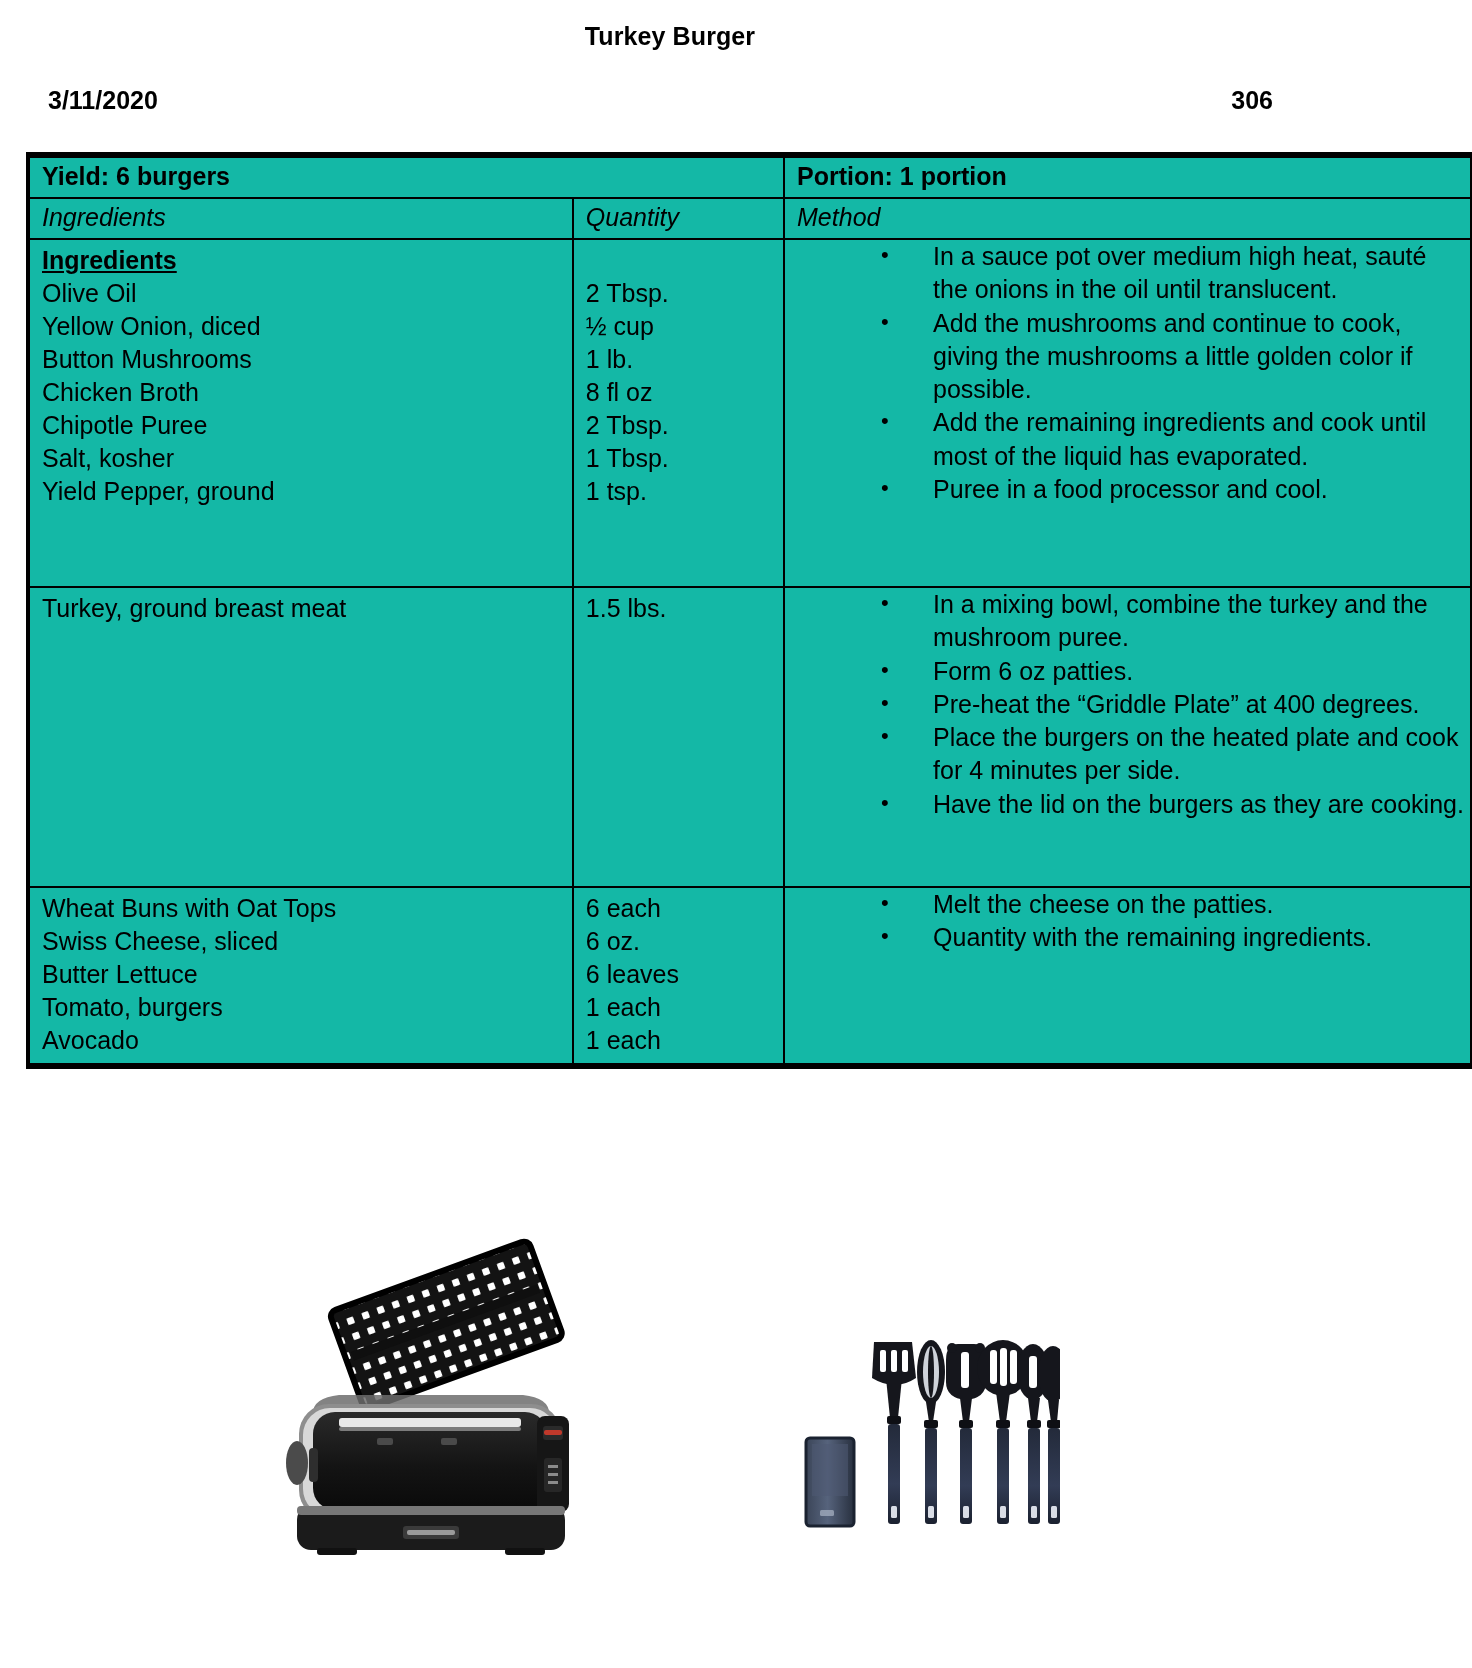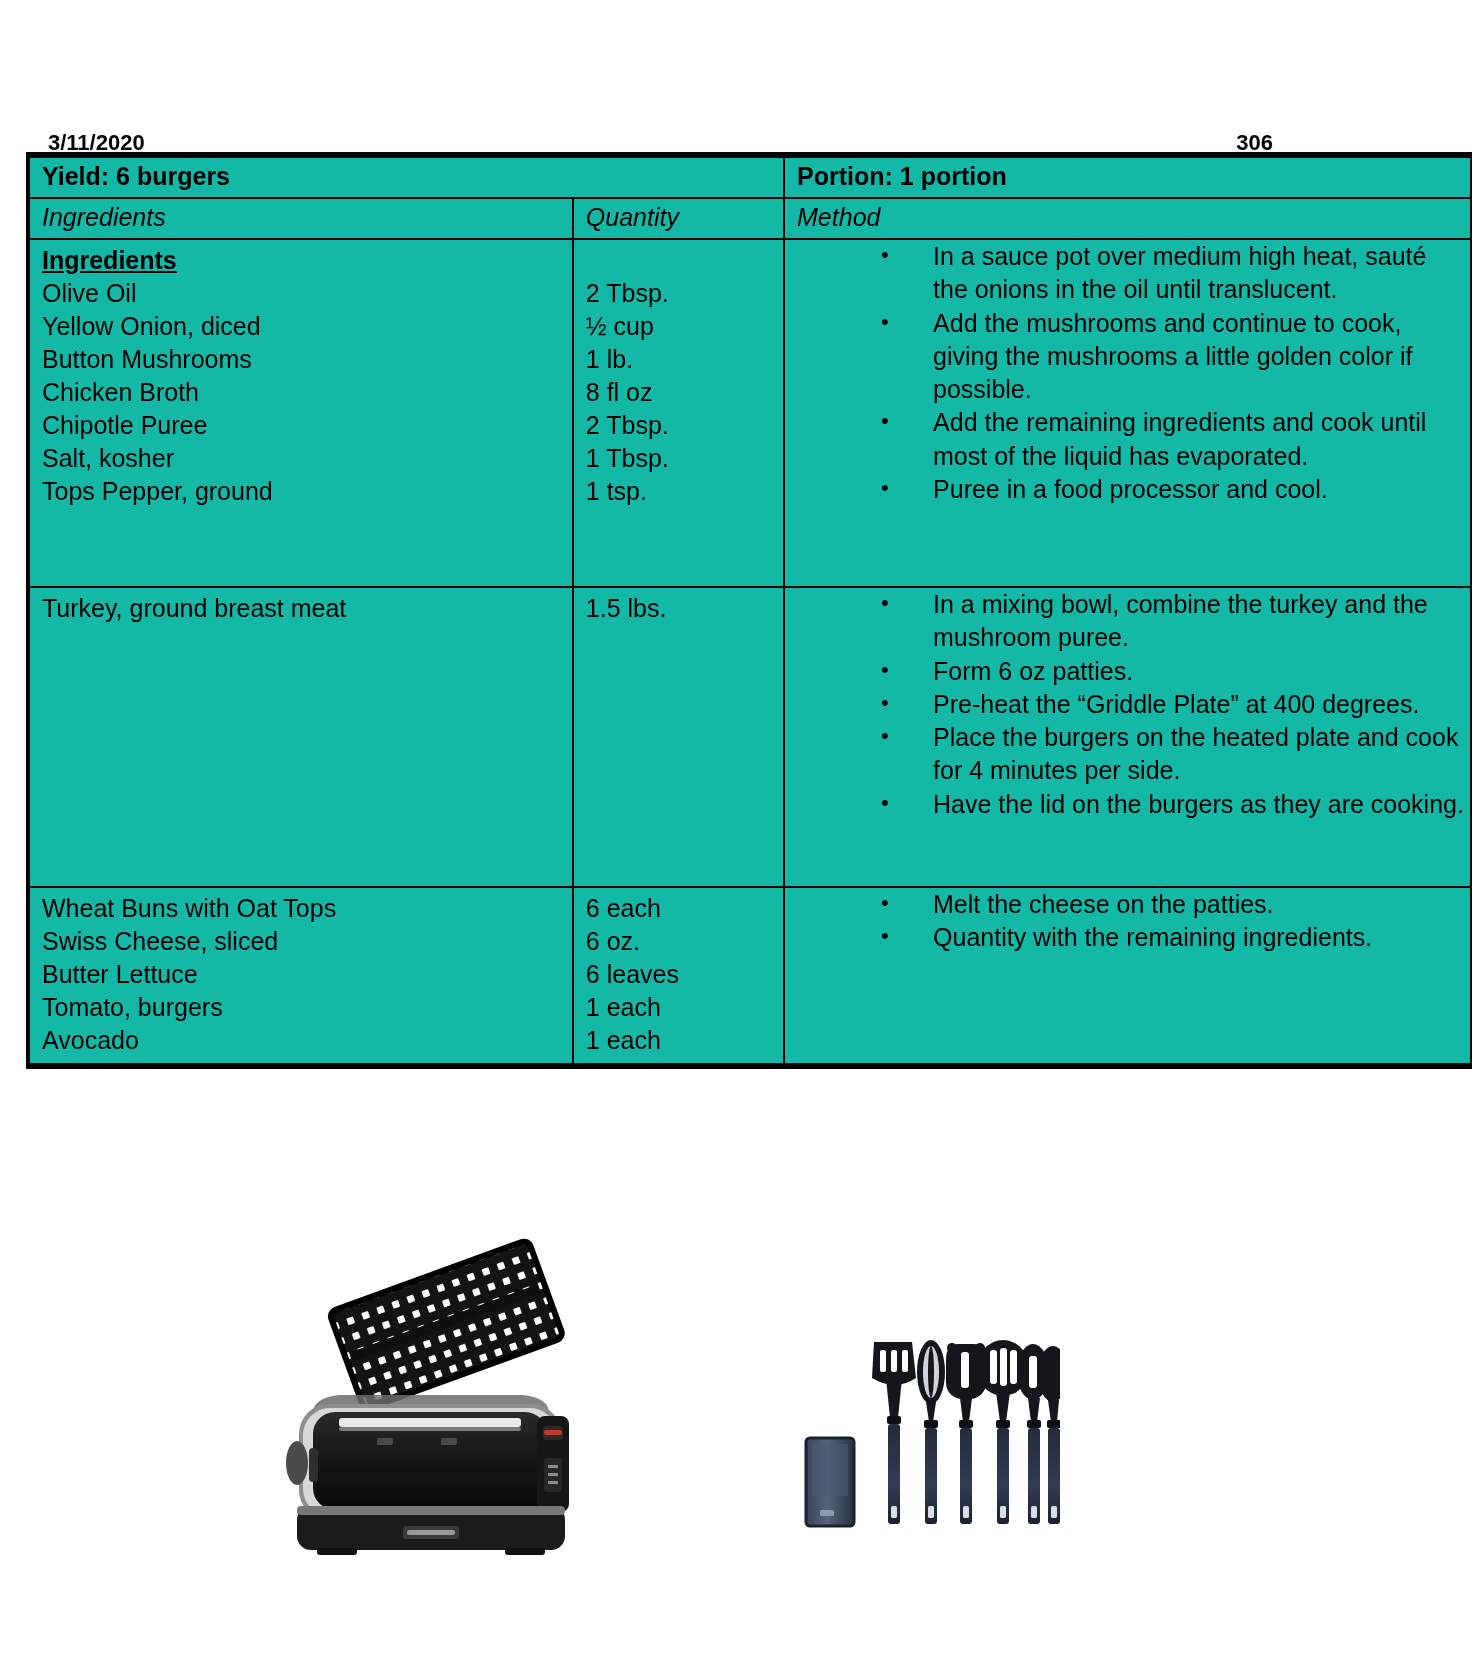--- a/index.html
+++ b/index.html
@@ -36,23 +36,22 @@
     letter-spacing: 0.1px;
   }
   .meta-row {
     position: absolute;
     top: 86px;
     left: 48px;
     width: 1225px;
     display: flex;
     justify-content: space-between;
     align-items: baseline;
-    font-size: 22px;
+    font-size: 25px;
     font-weight: bold;
-    margin-top: 44px;
   }
 
   
   .recipe-table {
     position: absolute;
     top: 152px;
     left: 26px;
     width: 1448px;
     border: 4px solid #000;
     border-collapse: collapse;
@@ -149,20 +148,21 @@
   }
 
   
   svg { display: block; }
 </style>
 </head>
 <body>
 
 <div class="page">
 
+  <div class="doc-title">Turkey Burger</div>
 
   <div class="meta-row">
     <span>3/11/2020</span>
     <span>306</span>
   </div>
 
   <div class="recipe-table">
     <table>
       <colgroup>
         <col style="width:478px">
@@ -201,21 +201,21 @@
         <tr>
           <td class="outer-l row1-ing">
             <div class="cell-pad ing-list">
               <div class="group-title">Ingredients</div>
               <div>Olive Oil</div>
               <div>Yellow Onion, diced</div>
               <div>Button Mushrooms</div>
               <div>Chicken Broth</div>
               <div>Chipotle Puree</div>
               <div>Salt, kosher</div>
-              <div>Tops Pepper, ground</div>
+              <div>Yield Pepper, ground</div>
             </div>
           </td>
           <td>
             <div class="cell-pad qty-list">
               <div style="visibility:hidden">&nbsp;</div>
               <div>2 Tbsp.</div>
               <div>½ cup</div>
               <div>1 lb.</div>
               <div>8 fl oz</div>
               <div>2 Tbsp.</div>

